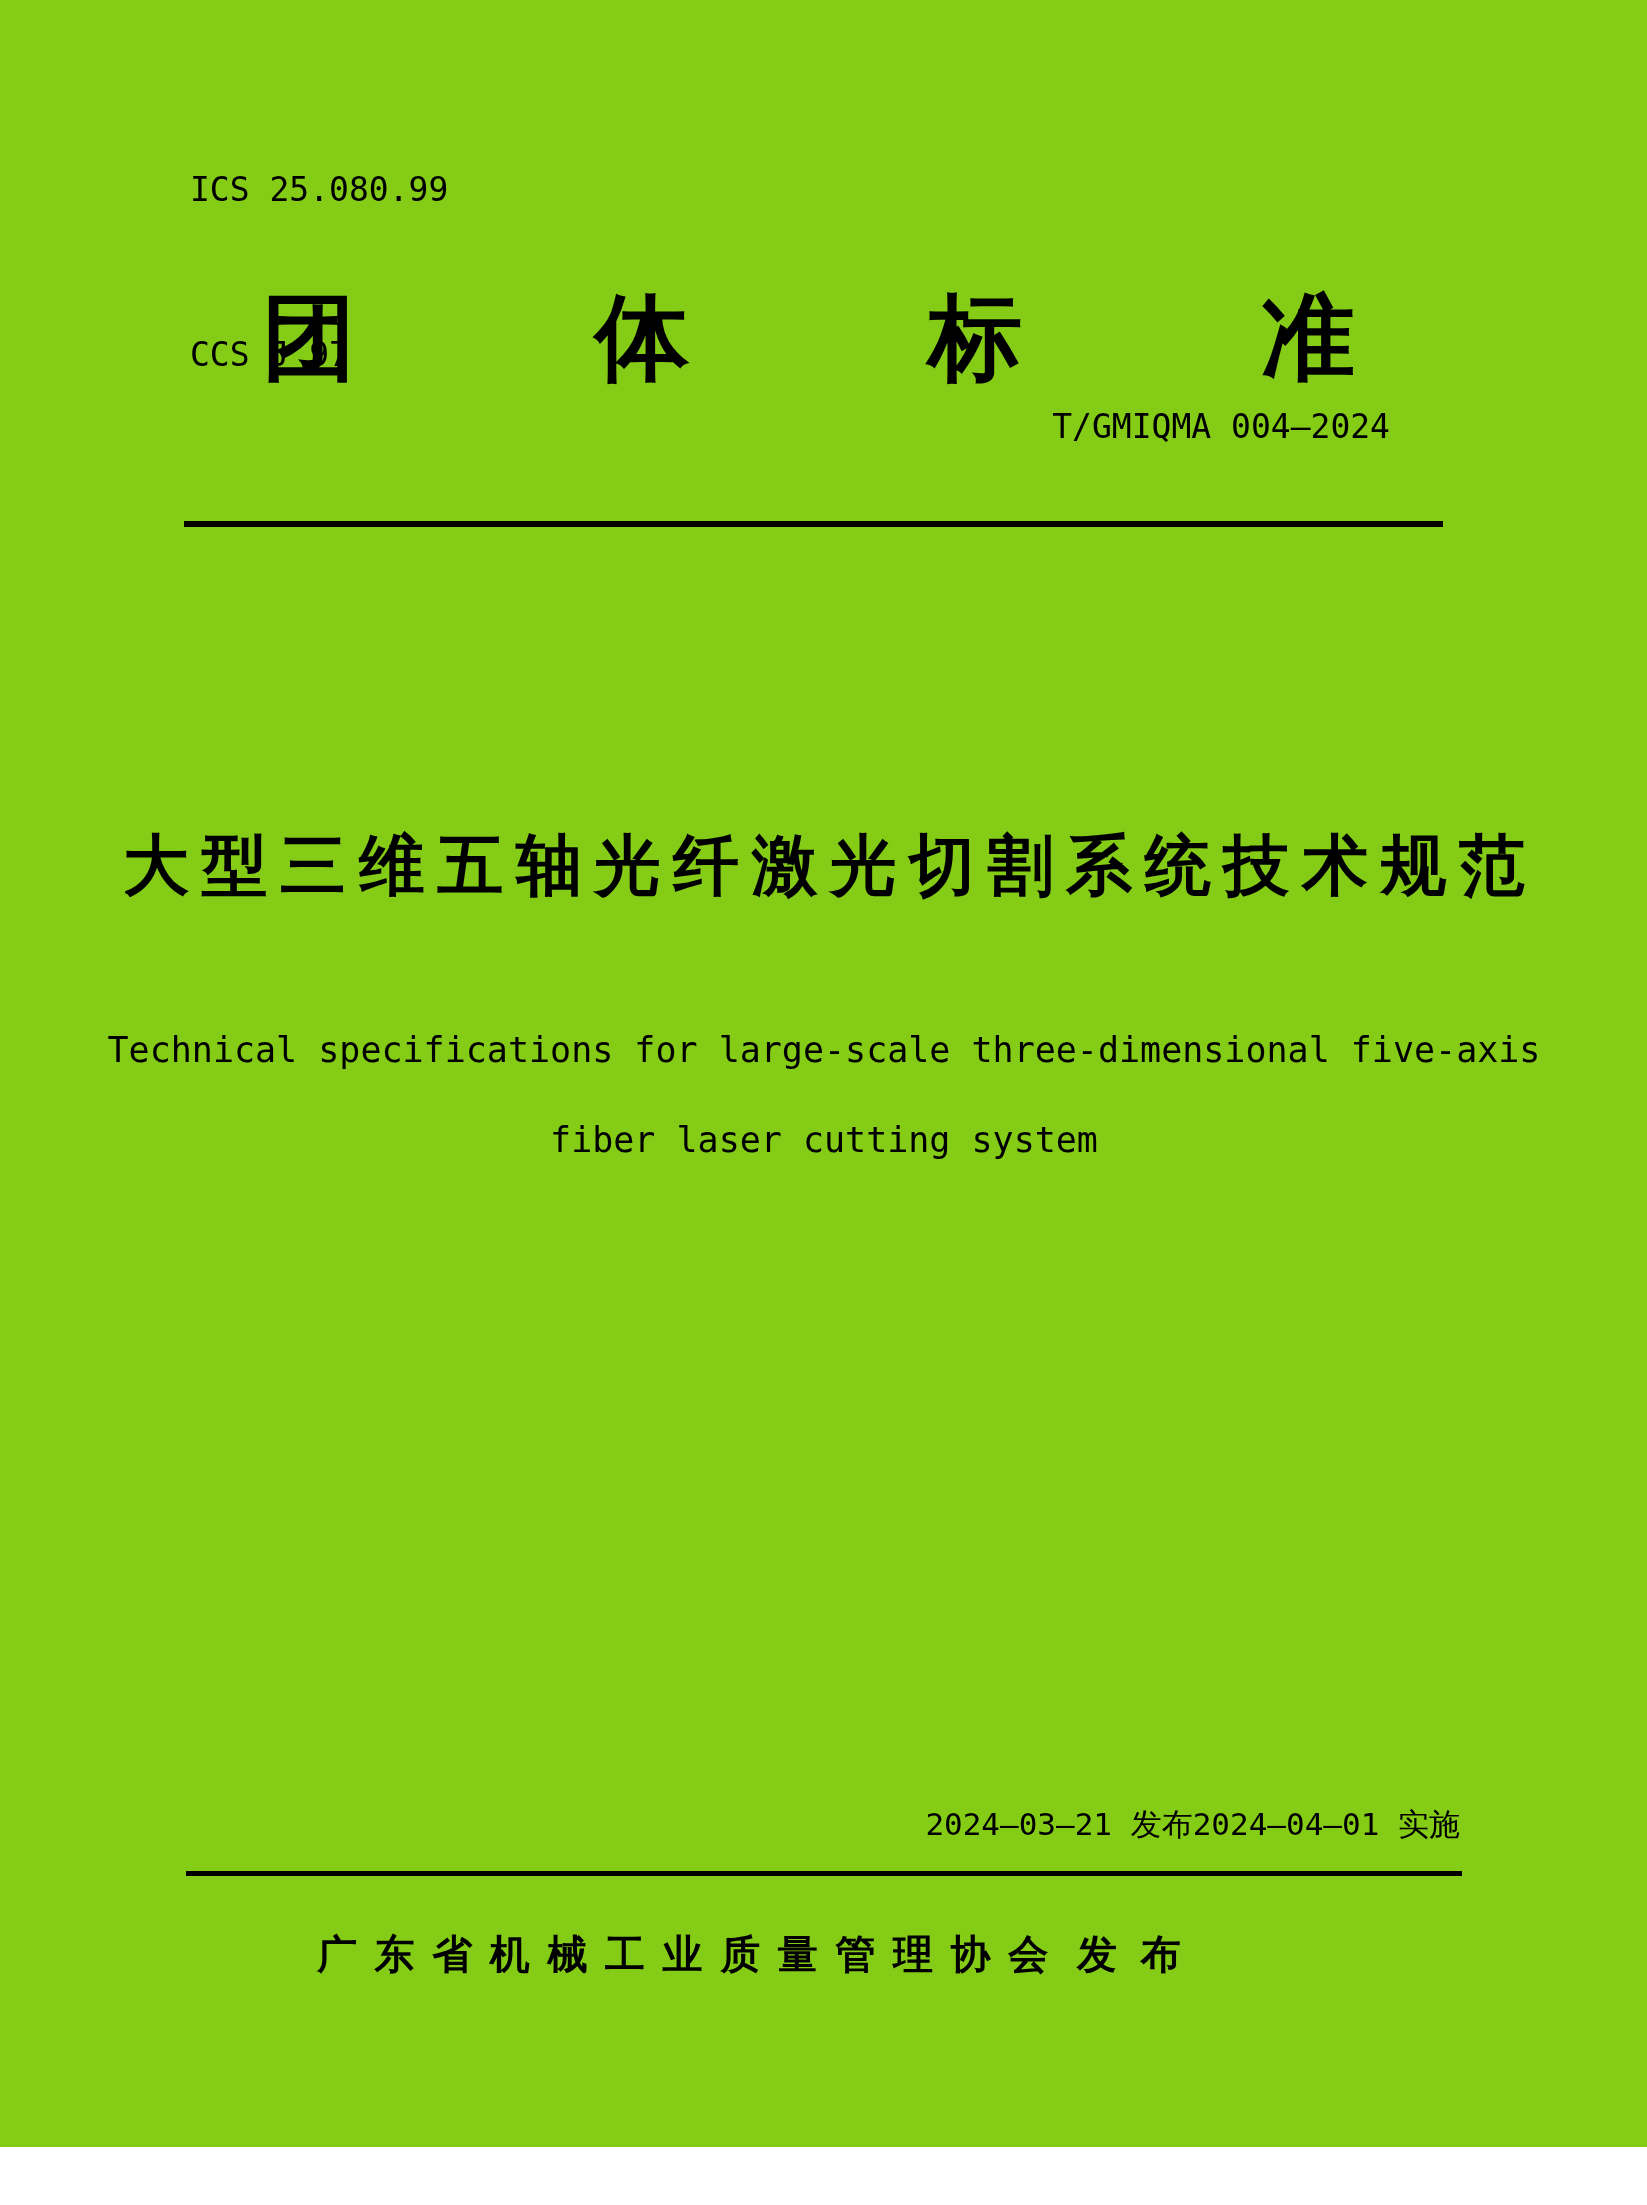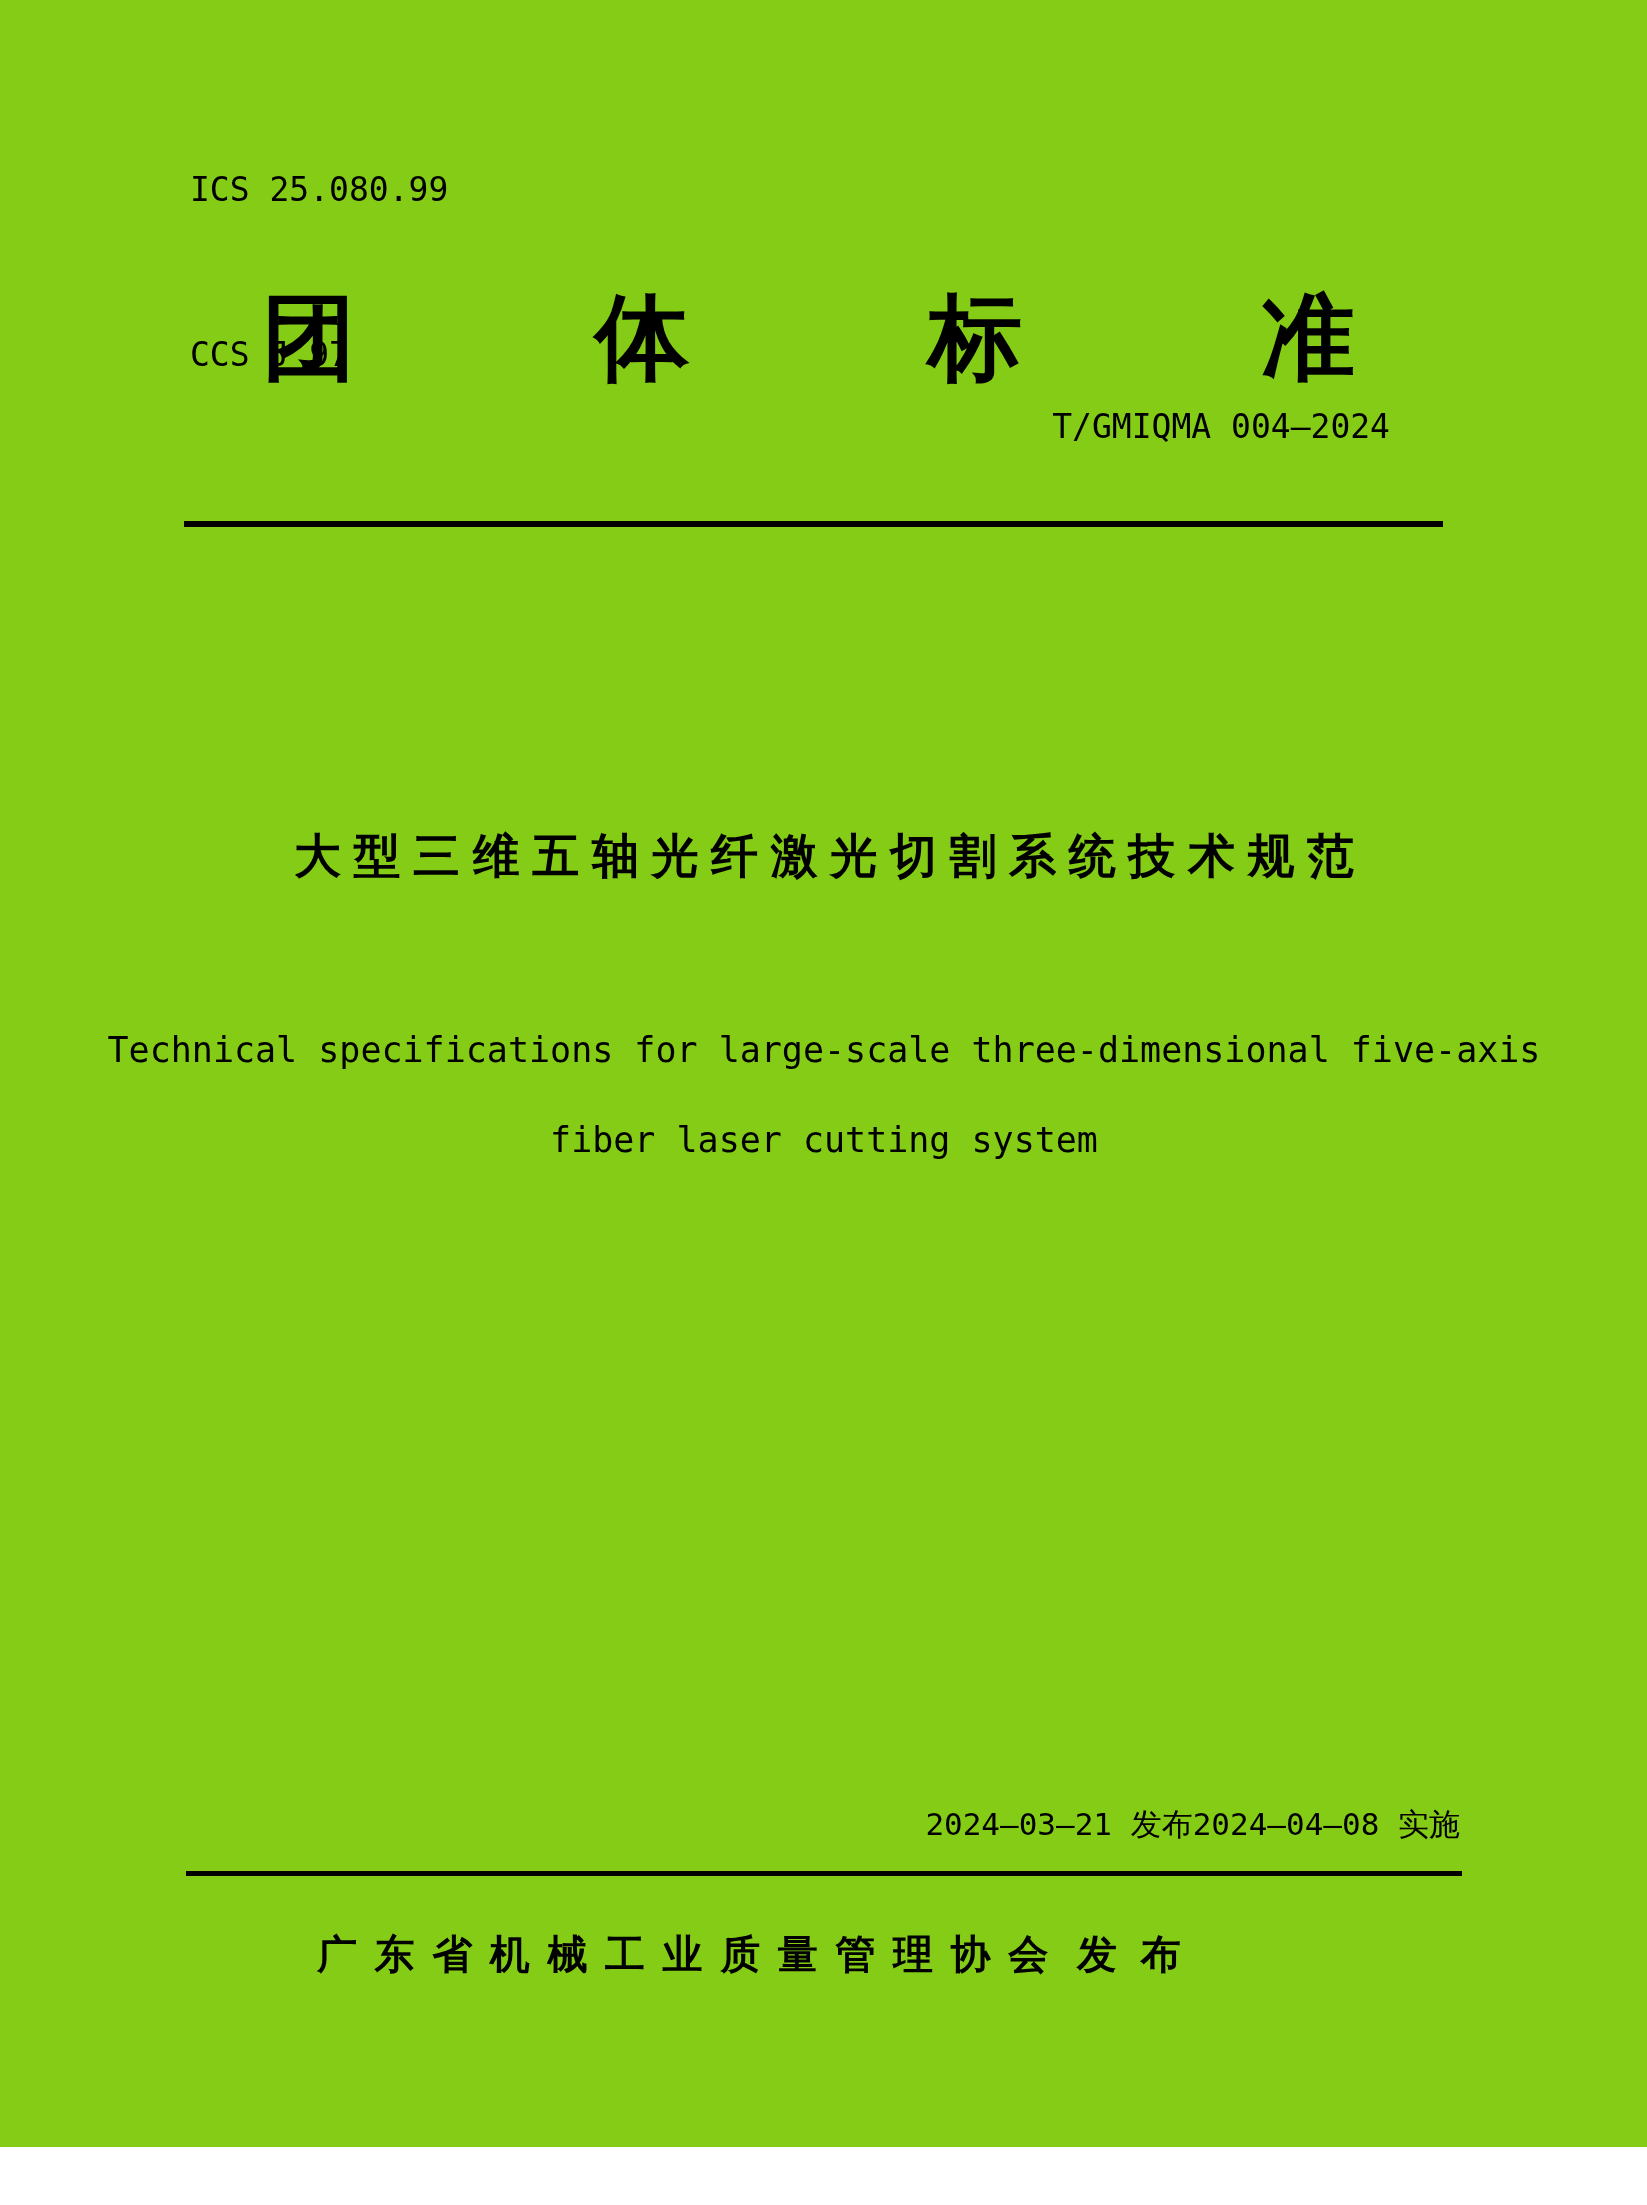--- a/index.html
+++ b/index.html
@@ -63,21 +63,21 @@
     height: 5.7px;
   }
   
   .title-cn {
     position: absolute;
     left: 0;
     top: 831px;
     width: 100%;
     text-align: center;
     font-weight: 700;
-    font-size: 47px;
+    font-size: 66px;
     line-height: 1.05;
     letter-spacing: 12.6px;
     text-indent: 12.6px;
     white-space: nowrap;
   }
   
   .title-en {
     position: absolute;
     left: 0;
     width: 100%;
@@ -144,21 +144,21 @@
 
   <div class="rule rule-top"></div>
 
   <div class="title-cn">大型三维五轴光纤激光切割系统技术规范</div>
 
   <div class="title-en line1 mono">Technical specifications for large-scale three-dimensional five-axis</div>
   <div class="title-en line2 mono">fiber laser cutting system</div>
 
   <div class="dates-row mono">
     <span>2024—03—21 发布</span>
-    <span>2024—04—08 实施</span>
+    <span>2024—04—01 实施</span>
   </div>
 
   <div class="rule rule-bottom"></div>
 
   <div class="publisher-row">
     <span class="publisher-org">广东省机械工业质量管理协会</span>
     <span class="publisher-label">发 布</span>
   </div>
 
 </div>

